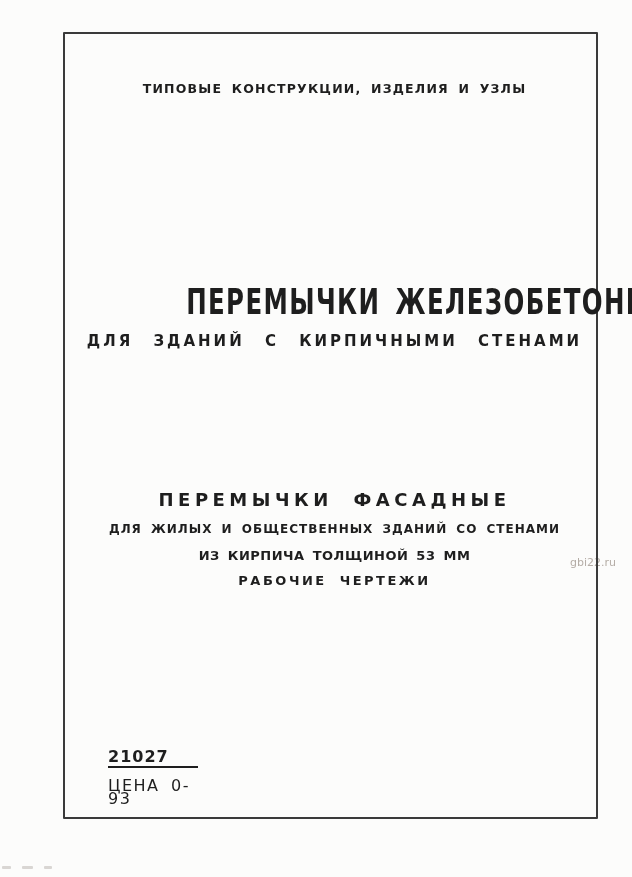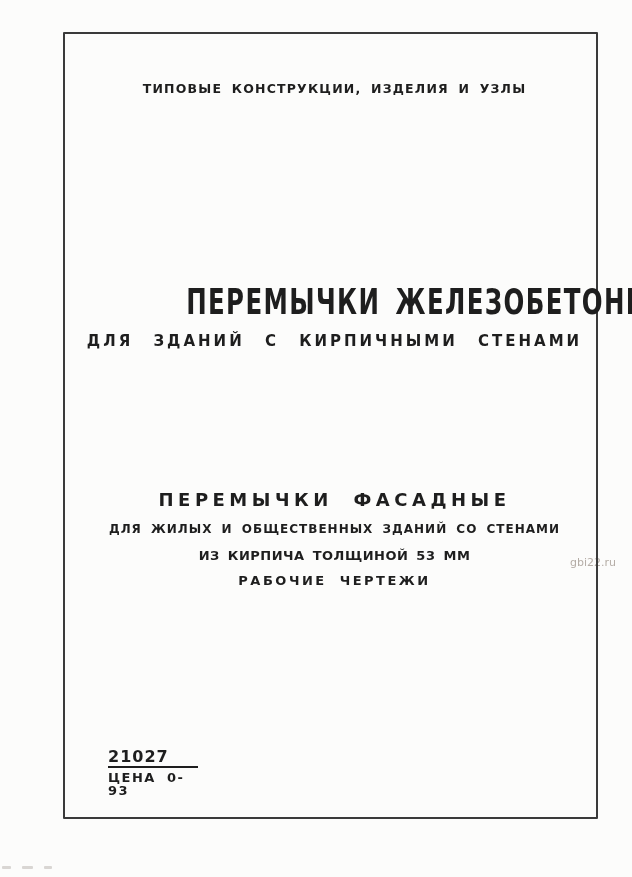--- a/index.html
+++ b/index.html
@@ -75,22 +75,22 @@
   .stamp{
     position:absolute;left:45px;top:748px;width:90px;
     text-align:left;color:var(--ink);
   }
   .stamp .code{
     display:block;font-size:16px;font-weight:700;letter-spacing:1px;
     border-bottom:2px solid var(--ink);
     padding:0 0 1px 0;line-height:17px;
   }
   .stamp .price{
-    display:block;font-size:13px;font-weight:700;letter-spacing:1.5px;word-spacing:5px;
-    line-height:13px;margin-top:3px;
+    display:block;font-size:16px;font-weight:400;letter-spacing:1.5px;word-spacing:5px;
+    line-height:13px;margin-top:11px;
   }
   .watermark{
     position:absolute;left:570px;top:556px;
     font-size:11px;color:var(--watermark);
     white-space:nowrap;z-index:0;
   }
   .frame{z-index:1;}
   .content{z-index:2;}
   .artifact-dots{
     position:absolute;left:2px;top:866px;display:flex;gap:11px;z-index:0;

